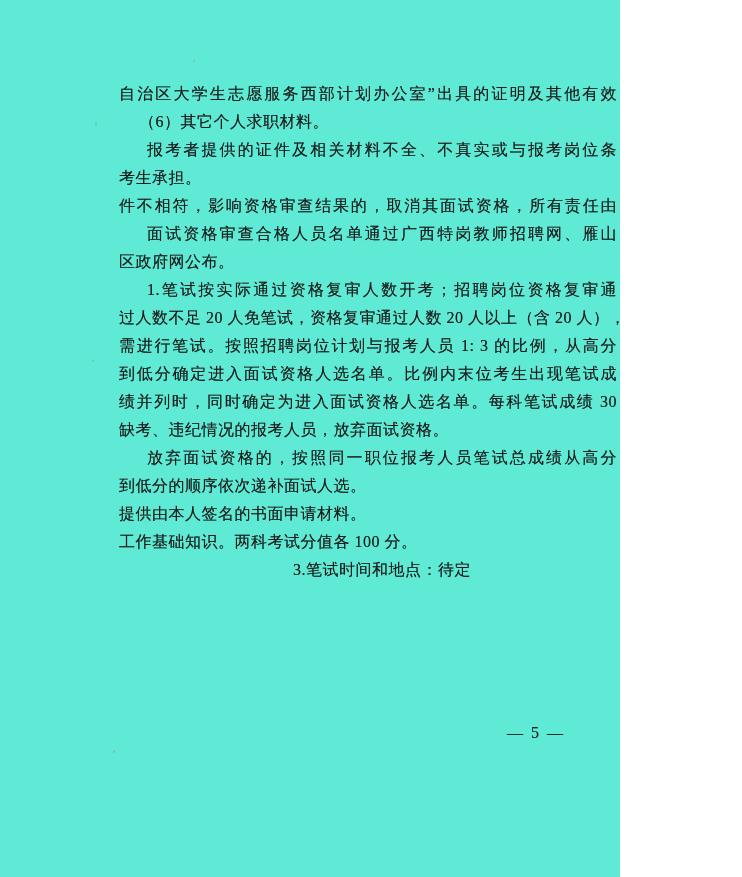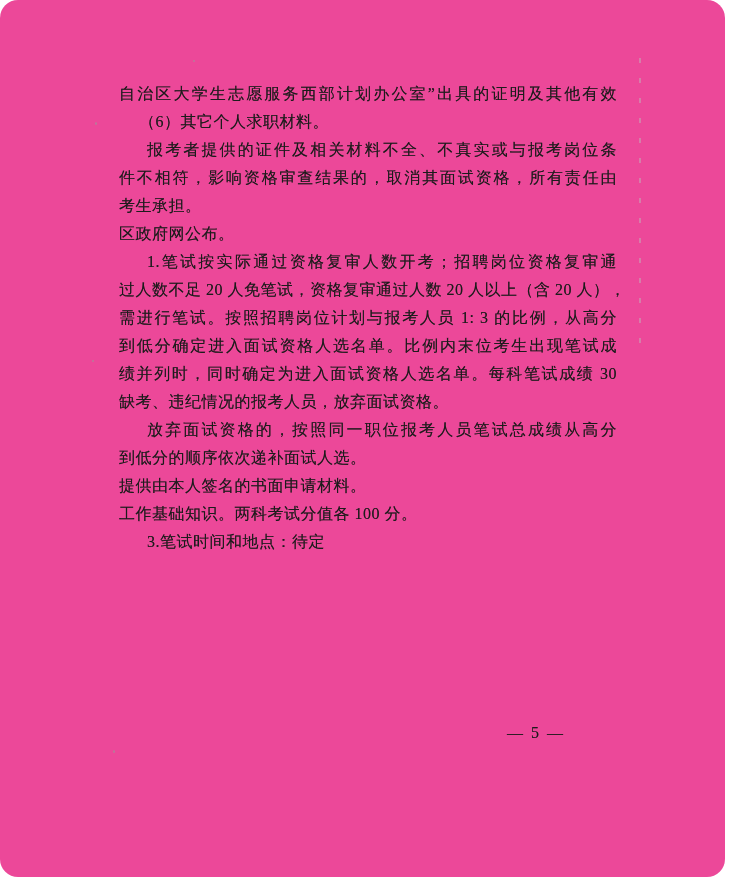--- a/index.html
+++ b/index.html
@@ -2,48 +2,47 @@
 <html><head>
 <meta charset="utf-8">
 <style>
   html, body {
     margin: 0;
     padding: 0;
     background: #ffffff;
   }
   .page {
     position: relative;
-    width: 725px;
+    width: 620px;
     height: 877px;
-    background: #ec4899;
+    background: #5eead4;
     overflow: hidden;
     font-family: "Liberation Serif", serif;
     color: #1c1c1c;
-    border-radius: 18px;
   }
   .content {
     position: absolute;
     left: 119px;
     top: 80px;
     width: 498px;
   }
   .line {
     height: 28px;
     line-height: 28px;
     font-size: 16px;
     white-space: nowrap;
     letter-spacing: 0.5px;
     text-shadow: 0 0 0.5px rgba(20,20,20,0.55);
   }
   .line.fill {
     text-align: justify;
     text-align-last: justify;
   }
   .line.ind-none   { padding-left: 0; }
-  .line.ind-text   { padding-left: 28px; }
+  .line.ind-text   { padding-left: 28px; text-align: center; }
   .line.ind-paren  { padding-left: 20px; }
   .page-number {
     position: absolute;
     top: 720px;
     left: 0;
     width: 565px;
     text-align: right;
     font-size: 16px;
     line-height: 26px;
     letter-spacing: 2px;
@@ -80,22 +79,23 @@
   <div class="scan-line"></div>
   <div class="speck s1"></div>
   <div class="speck s2"></div>
   <div class="speck s3"></div>
   <div class="speck s4"></div>
 
   <div class="content">
       <div class="line ind-none fill">自治区大学生志愿服务西部计划办公室”出具的证明及其他有效</div>
       <div class="line ind-paren">（6）其它个人求职材料。</div>
       <div class="line ind-text fill">报考者提供的证件及相关材料不全、不真实或与报考岗位条</div>
+      <div class="line ind-none">考生承担。</div>
       <div class="line ind-none fill">件不相符，影响资格审查结果的，取消其面试资格，所有责任由</div>
-      <div class="line ind-none">考生承担。</div>
+      <div class="line ind-text fill">面试资格审查合格人员名单通过广西特岗教师招聘网、雁山</div>
       <div class="line ind-none">区政府网公布。</div>
       <div class="line ind-text fill">1.笔试按实际通过资格复审人数开考；招聘岗位资格复审通</div>
       <div class="line ind-none fill">过人数不足 20 人免笔试，资格复审通过人数 20 人以上（含 20 人），</div>
       <div class="line ind-none fill">需进行笔试。按照招聘岗位计划与报考人员 1: 3 的比例，从高分</div>
       <div class="line ind-none fill">到低分确定进入面试资格人选名单。比例内末位考生出现笔试成</div>
       <div class="line ind-none fill">绩并列时，同时确定为进入面试资格人选名单。每科笔试成绩 30</div>
       <div class="line ind-none">缺考、违纪情况的报考人员，放弃面试资格。</div>
       <div class="line ind-text fill">放弃面试资格的，按照同一职位报考人员笔试总成绩从高分</div>
       <div class="line ind-none">到低分的顺序依次递补面试人选。</div>
       <div class="line ind-none">提供由本人签名的书面申请材料。</div>

